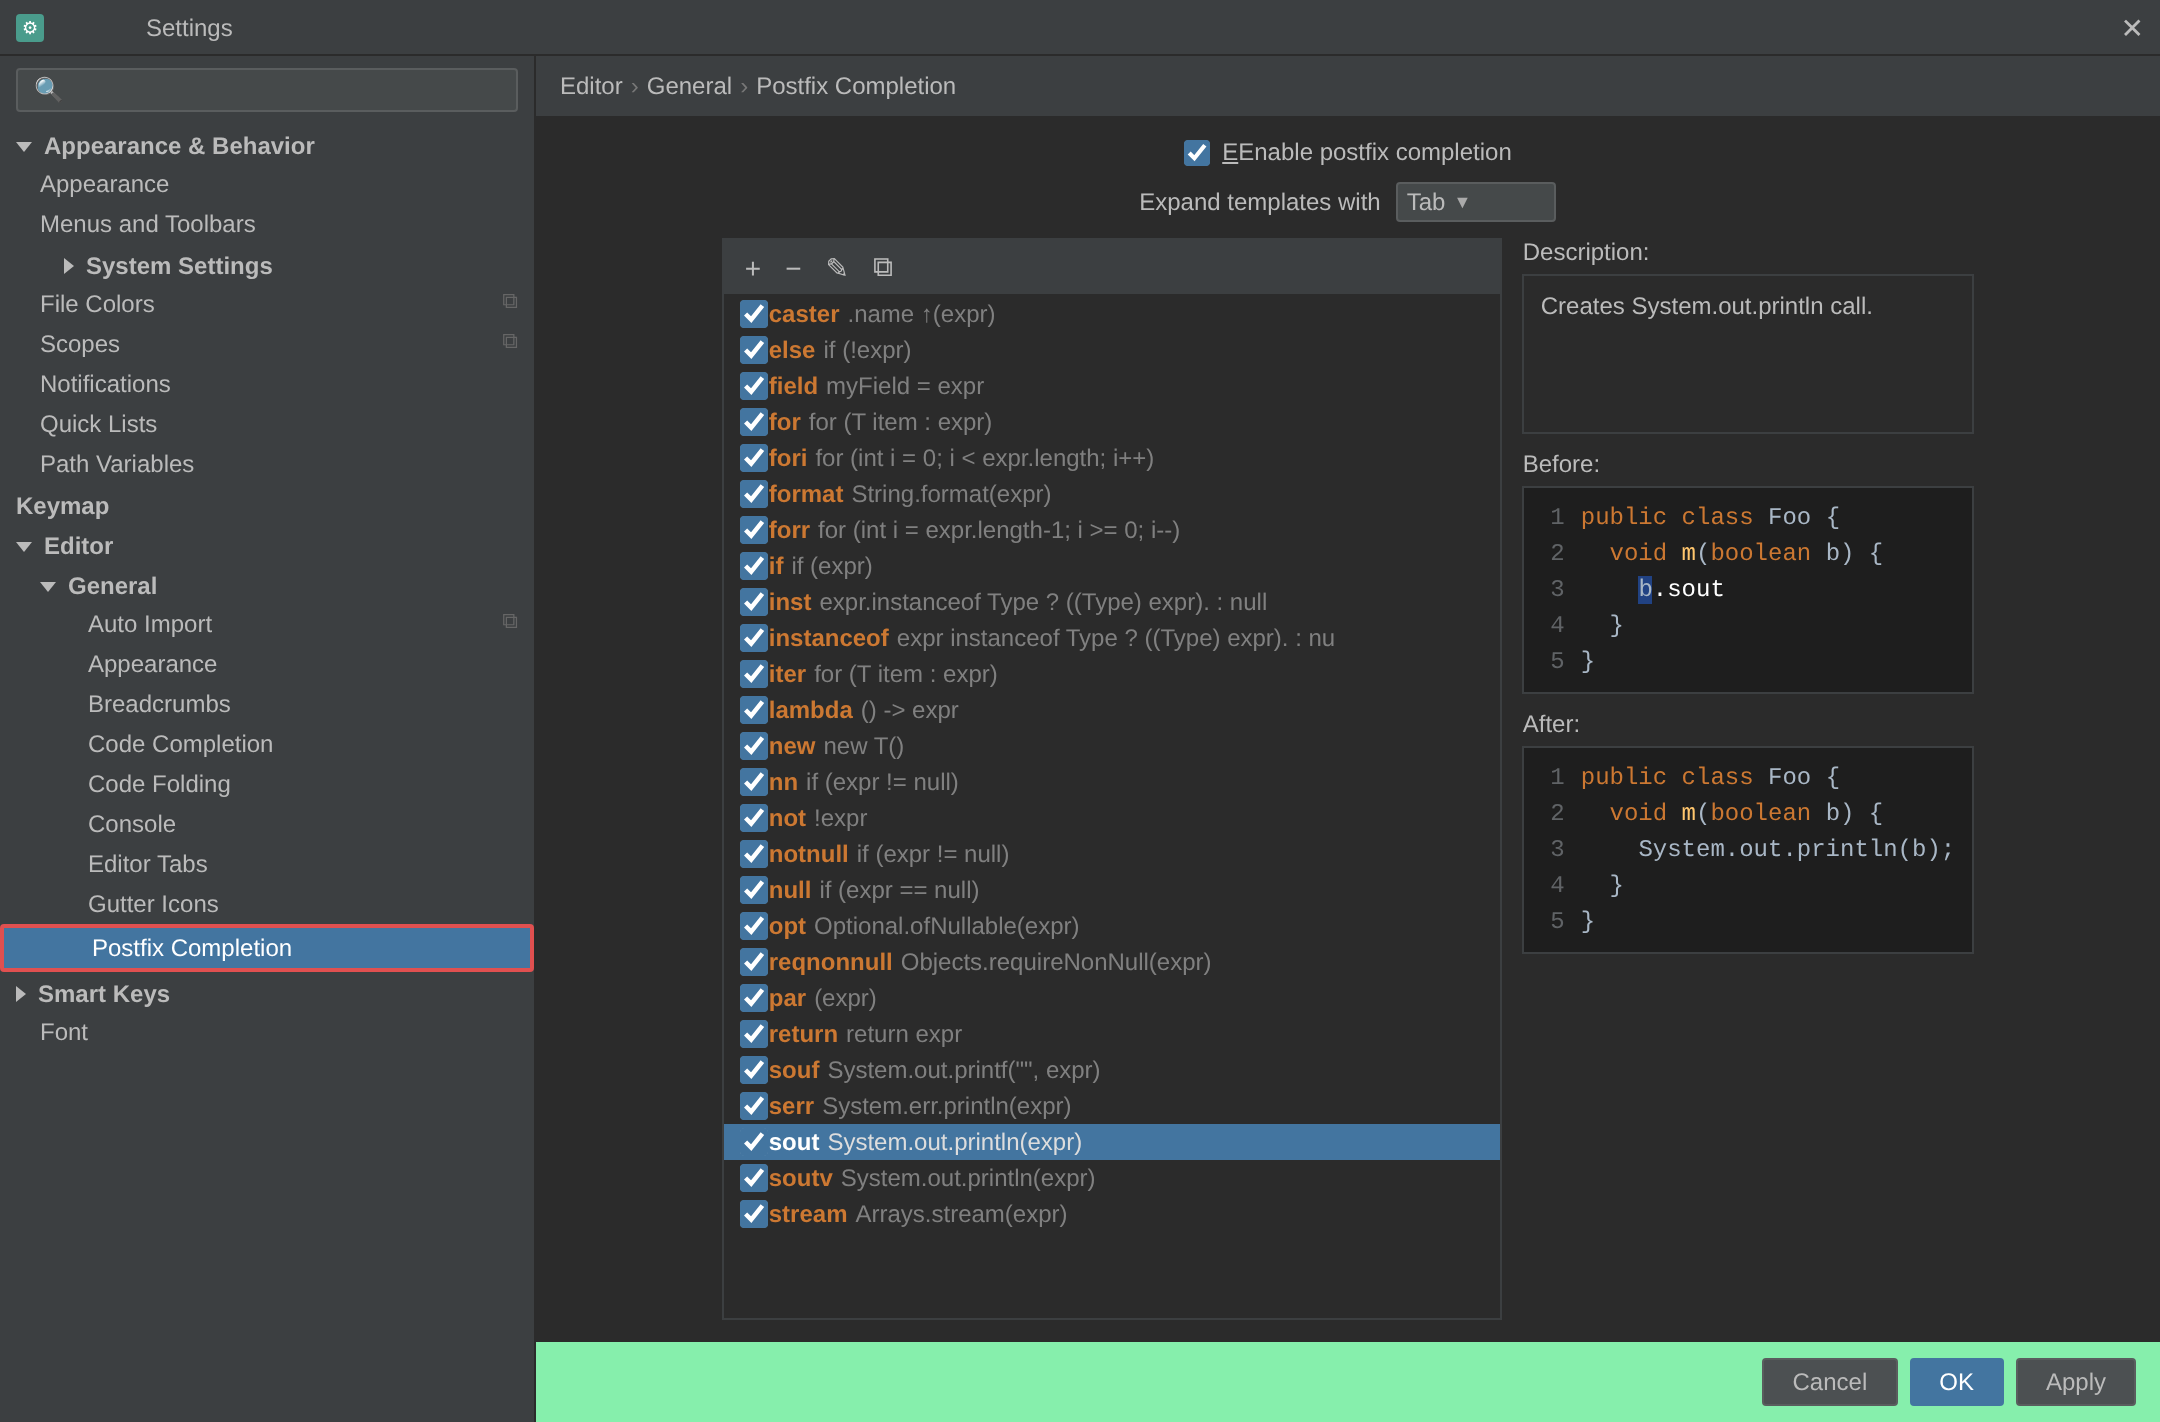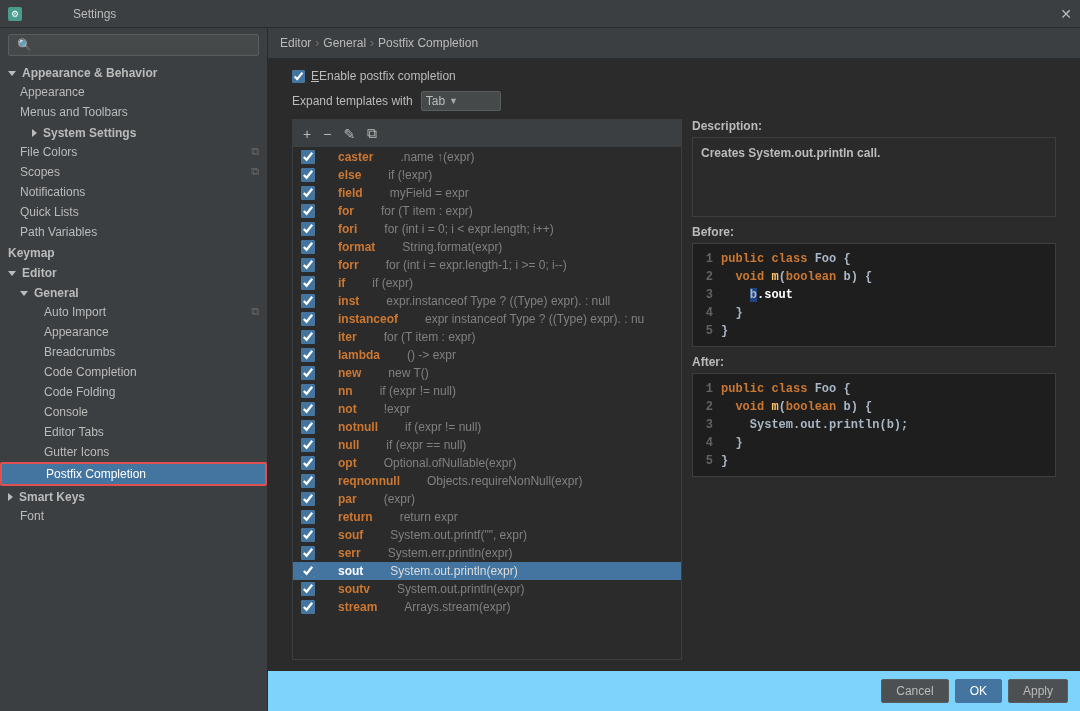--- a/index.html
+++ b/index.html
@@ -85,20 +85,21 @@
     }
     .breadcrumb-sep { color: #777; }
 
     
     .inner-content {
       padding: 10px 24px;
       flex: 1;
       overflow: hidden;
       display: flex;
       flex-direction: column;
+      align-items: center;
     }
 
     .enable-row {
       display: flex;
       align-items: center;
       gap: 6px;
       margin-bottom: 8px;
     }
     .checkbox-label { color: #bbbbbb; font-size: 12px; }
     .checkbox-label u { text-decoration: underline; }
@@ -166,38 +167,37 @@
       flex: 1;
       overflow-y: auto;
       background: #2b2b2b;
     }
     .list-item {
       padding: 2px 8px;
       font-size: 12px;
       cursor: pointer;
       display: flex;
       align-items: center;
-      gap: 23px;
+      gap: 0;
       white-space: nowrap;
     }
     .list-item.selected { background: #4375a0; color: #fff; }
     .list-item .item-check { width: 14px; height: 14px; flex-shrink: 0; }
     .item-name { color: #cc7832; font-weight: bold; font-size: 12px; }
     .item-name.selected-text { color: #fff; }
     .item-desc { color: #808080; font-size: 12px; margin-left: 4px; }
     .item-desc.selected-text { color: #ddd; }
 
     
     .right-panel {
       flex: 1;
       display: flex;
       flex-direction: column;
       padding-left: 10px;
       overflow: hidden;
-      font-weight: bold;
     }
     .desc-section {
       margin-bottom: 8px;
     }
     .section-label { color: #bbbbbb; font-size: 12px; margin-bottom: 4px; }
     .desc-box {
       background: #2b2b2b;
       border: 1px solid #3c3f41;
       padding: 8px;
       min-height: 80px;
@@ -214,21 +214,21 @@
     }
     .code-line { display: flex; gap: 8px; line-height: 1.5; }
     .line-num { color: #606366; width: 12px; text-align: right; flex-shrink: 0; }
 
     
     .bottom-bar {
       display: flex;
       justify-content: flex-end;
       gap: 6px;
       padding: 8px 12px;
-      background: #7dd3fc;
+      background: #86efac;
       border-top: 1px solid #2b2b2b;
     }
     .btn {
       background: #4c5052;
       border: 1px solid #5a5d5e;
       color: #bbbbbb;
       padding: 4px 14px;
       font-size: 12px;
       border-radius: 2px;
       cursor: pointer;

